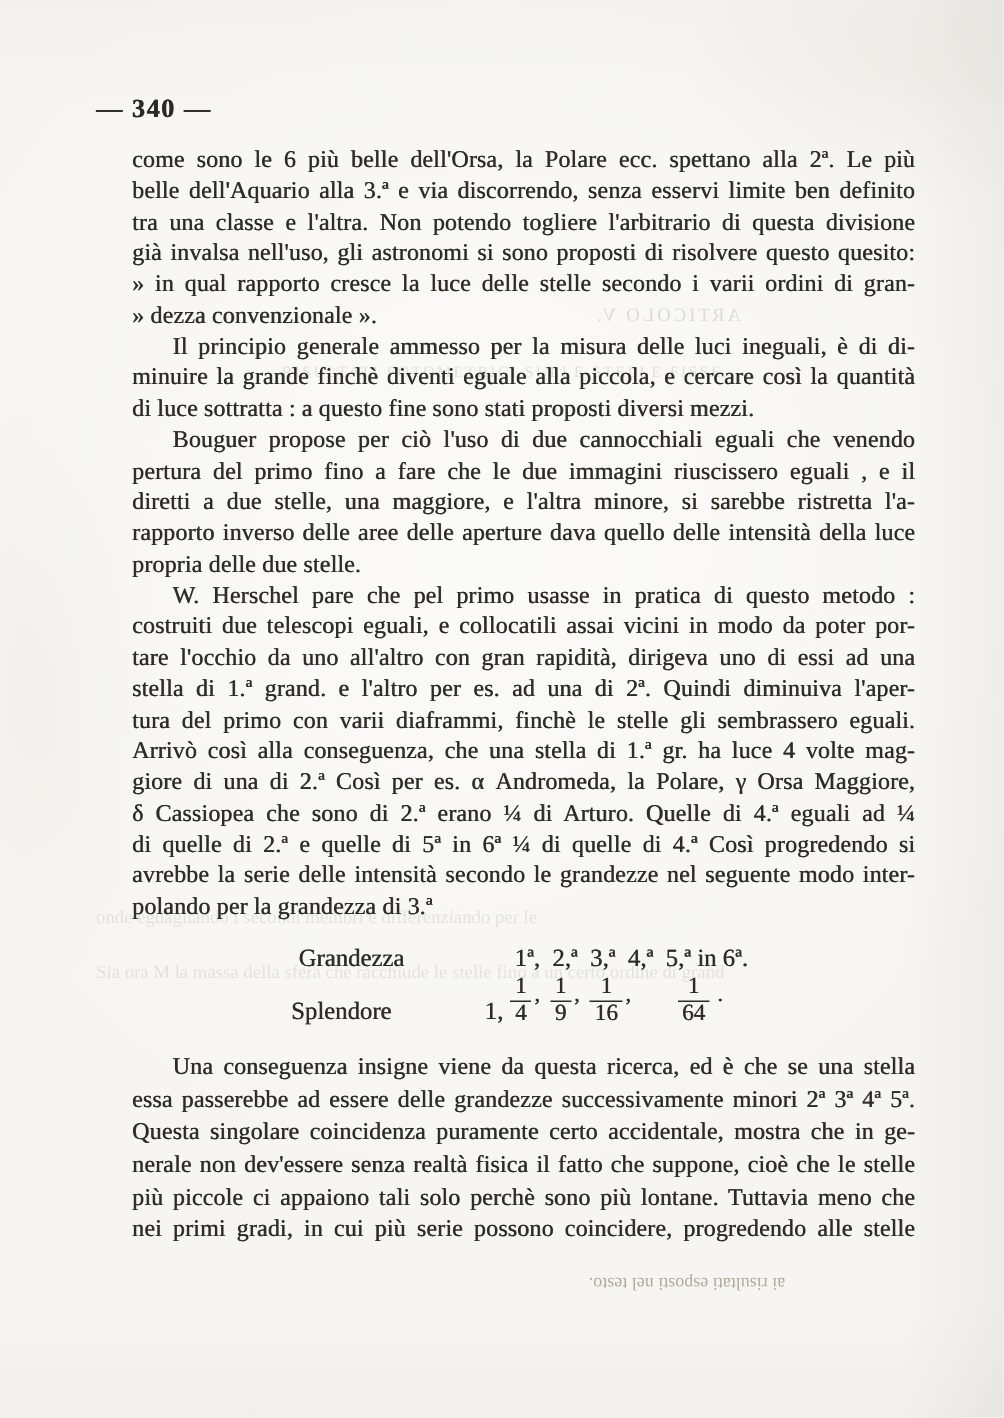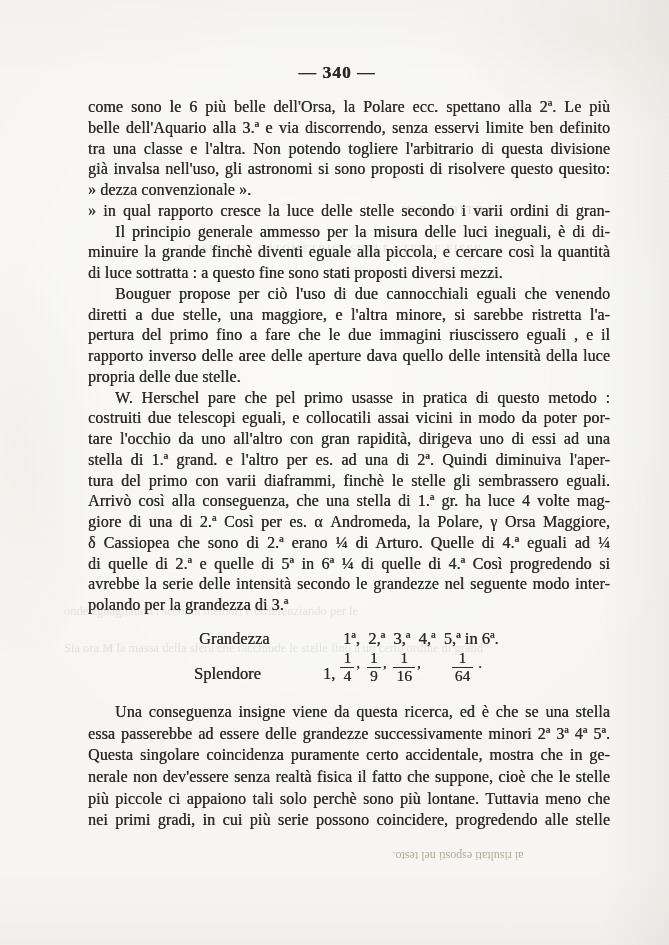--- a/index.html
+++ b/index.html
@@ -16,21 +16,21 @@
       linear-gradient(to bottom, rgba(60,55,45,0.02) 0%, rgba(0,0,0,0) 8%, rgba(0,0,0,0) 92%, rgba(60,55,45,0.03) 100%),
       #f6f5f1;
   }
   .smudge1{position:absolute;left:430px;top:0;width:239px;height:140px;
     background:radial-gradient(60% 70% at 70% 30%, rgba(120,112,98,0.06), rgba(0,0,0,0));}
   .smudge2{position:absolute;left:0;top:250px;width:120px;height:420px;
     background:radial-gradient(70% 50% at 20% 50%, rgba(120,112,98,0.045), rgba(0,0,0,0));}
 
   .pageno{
     position:absolute;left:64px;top:62px;width:546px;height:22px;
-    text-align:center;font-size:17.5px;font-weight:bold;letter-spacing:1px;
+    font-size:17.5px;font-weight:bold;letter-spacing:1px;
     color:#2d2a25;text-shadow:0.3px 0 0 #2d2a25;
   }
 
   .textblock{position:absolute;left:64px;width:546px;color:#2e2b26;}
   .tb1{top:97px;}
   .tb2{top:701px;}
   .ln{
     height:20.75px;line-height:20.75px;font-size:16px;
     text-align:justify;text-align-last:justify;
     text-shadow:0.35px 0 0 rgba(46,43,38,0.85);
@@ -86,30 +86,30 @@
   <div class="ghost g-sfera">Sia ora M la massa della sfera che racchiude le stelle fino a un certo ordine di grand</div>
   <div class="ghost g-testo">ai risultati esposti nel testo.</div>
 
   <div class="pageno">— 340 —</div>
 
   <div class="textblock tb1">
     <div class="ln">come sono le 6 più belle dell'Orsa, la Polare ecc. spettano alla 2ª. Le più</div>
     <div class="ln">belle dell'Aquario alla 3.ª e via discorrendo, senza esservi limite ben definito</div>
     <div class="ln">tra una classe e l'altra. Non potendo togliere l'arbitrario di questa divisione</div>
     <div class="ln">già invalsa nell'uso, gli astronomi si sono proposti di risolvere questo quesito:</div>
+    <div class="ln">» in qual rapporto cresce la luce delle stelle secondo i varii ordini di gran-</div>
     <div class="ln short">» dezza convenzionale ».</div>
-    <div class="ln">» in qual rapporto cresce la luce delle stelle secondo i varii ordini di gran-</div>
 
     <div class="ln indent">Il principio generale ammesso per la misura delle luci ineguali, è di di-</div>
     <div class="ln">minuire la grande finchè diventi eguale alla piccola, e cercare così la quantità</div>
     <div class="ln short">di luce sottratta : a questo fine sono stati proposti diversi mezzi.</div>
 
     <div class="ln indent">Bouguer propose per ciò l'uso di due cannocchiali eguali che venendo</div>
+    <div class="ln">pertura del primo fino a fare che le due immagini riuscissero eguali , e il</div>
     <div class="ln">diretti a due stelle, una maggiore, e l'altra minore, si sarebbe ristretta l'a-</div>
-    <div class="ln">pertura del primo fino a fare che le due immagini riuscissero eguali , e il</div>
     <div class="ln">rapporto inverso delle aree delle aperture dava quello delle intensità della luce</div>
     <div class="ln short">propria delle due stelle.</div>
 
     <div class="ln indent">W. Herschel pare che pel primo usasse in pratica di questo metodo :</div>
     <div class="ln">costruiti due telescopi eguali, e collocatili assai vicini in modo da poter por-</div>
     <div class="ln">tare l'occhio da uno all'altro con gran rapidità, dirigeva uno di essi ad una</div>
     <div class="ln">stella di 1.ª grand. e l'altro per es. ad una di 2ª. Quindi diminuiva l'aper-</div>
     <div class="ln">tura del primo con varii diaframmi, finchè le stelle gli sembrassero eguali.</div>
     <div class="ln">Arrivò così alla conseguenza, che una stella di 1.ª gr. ha luce 4 volte mag-</div>
     <div class="ln">giore di una di 2.ª Così per es. α Andromeda, la Polare, γ Orsa Maggiore,</div>

